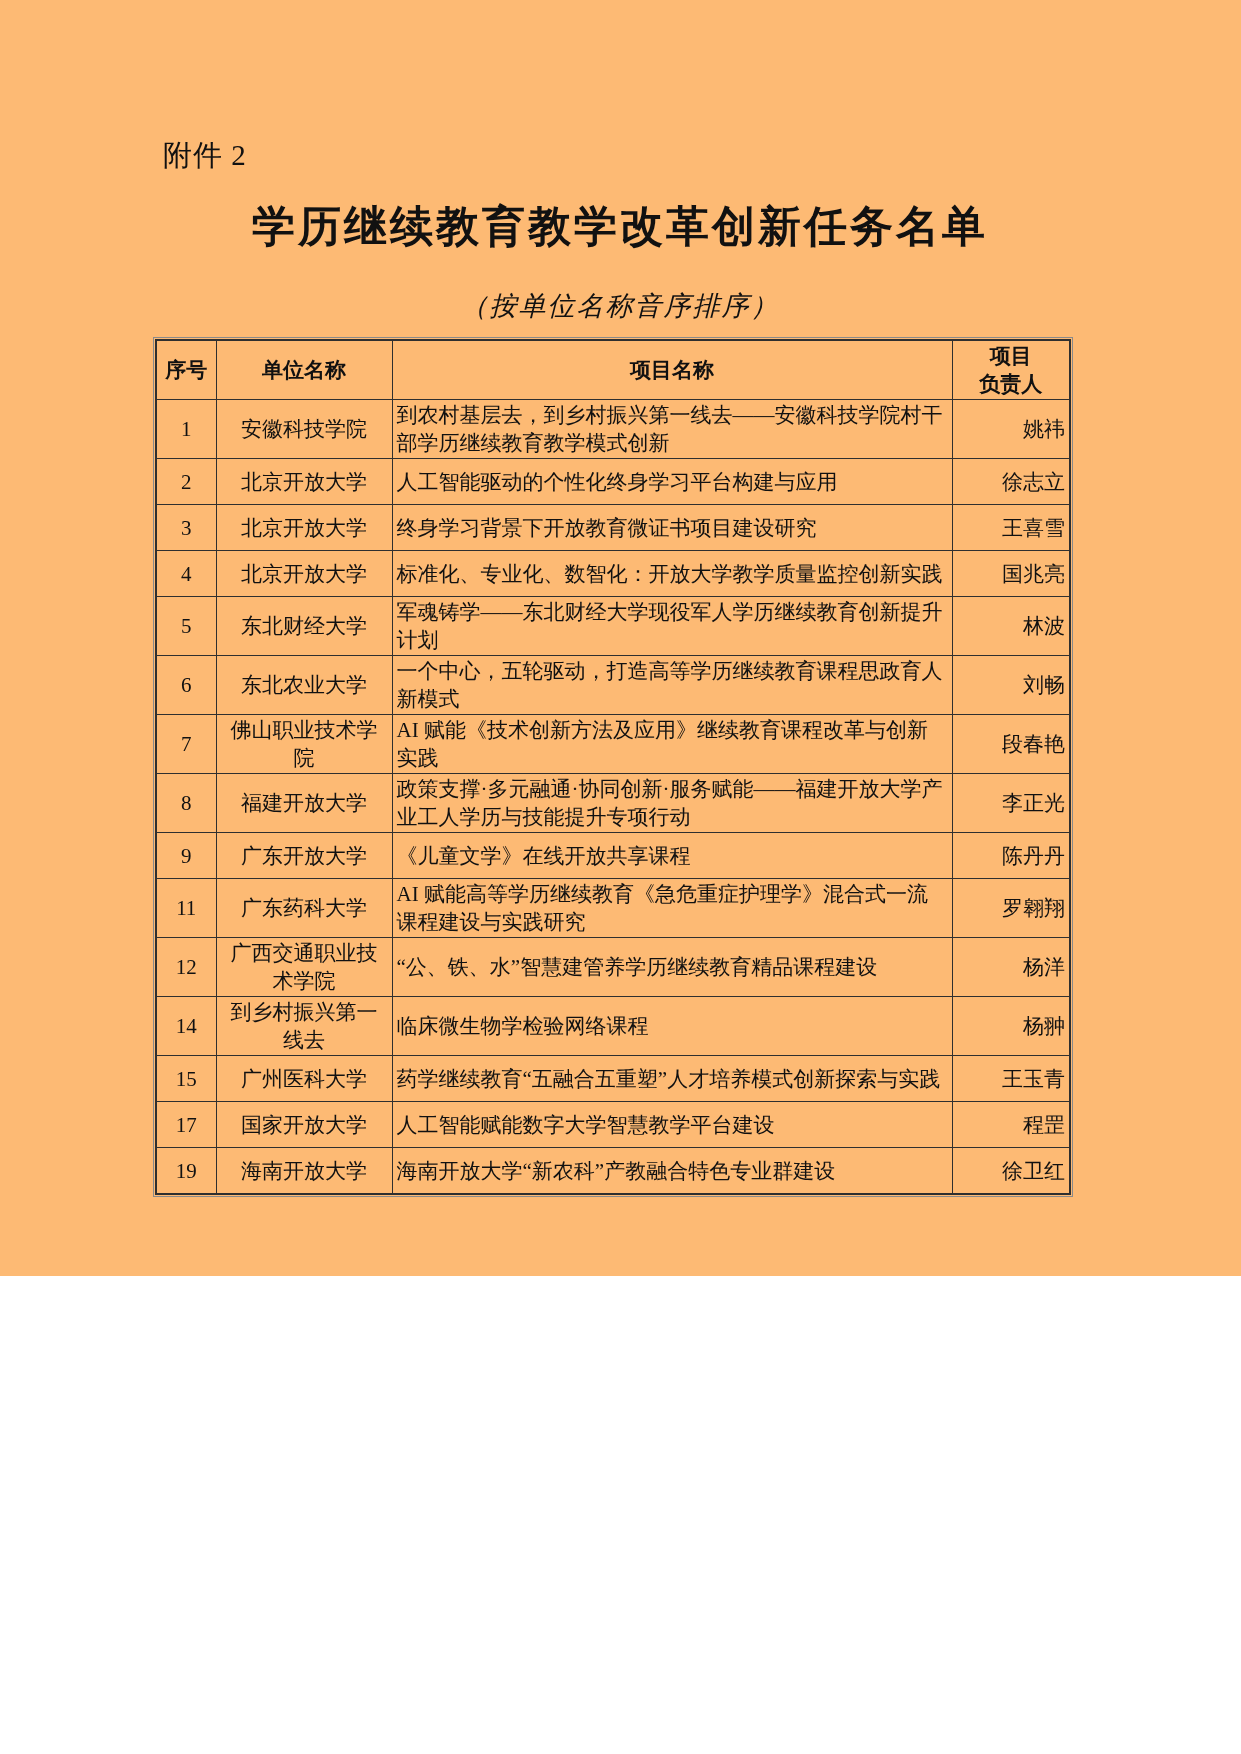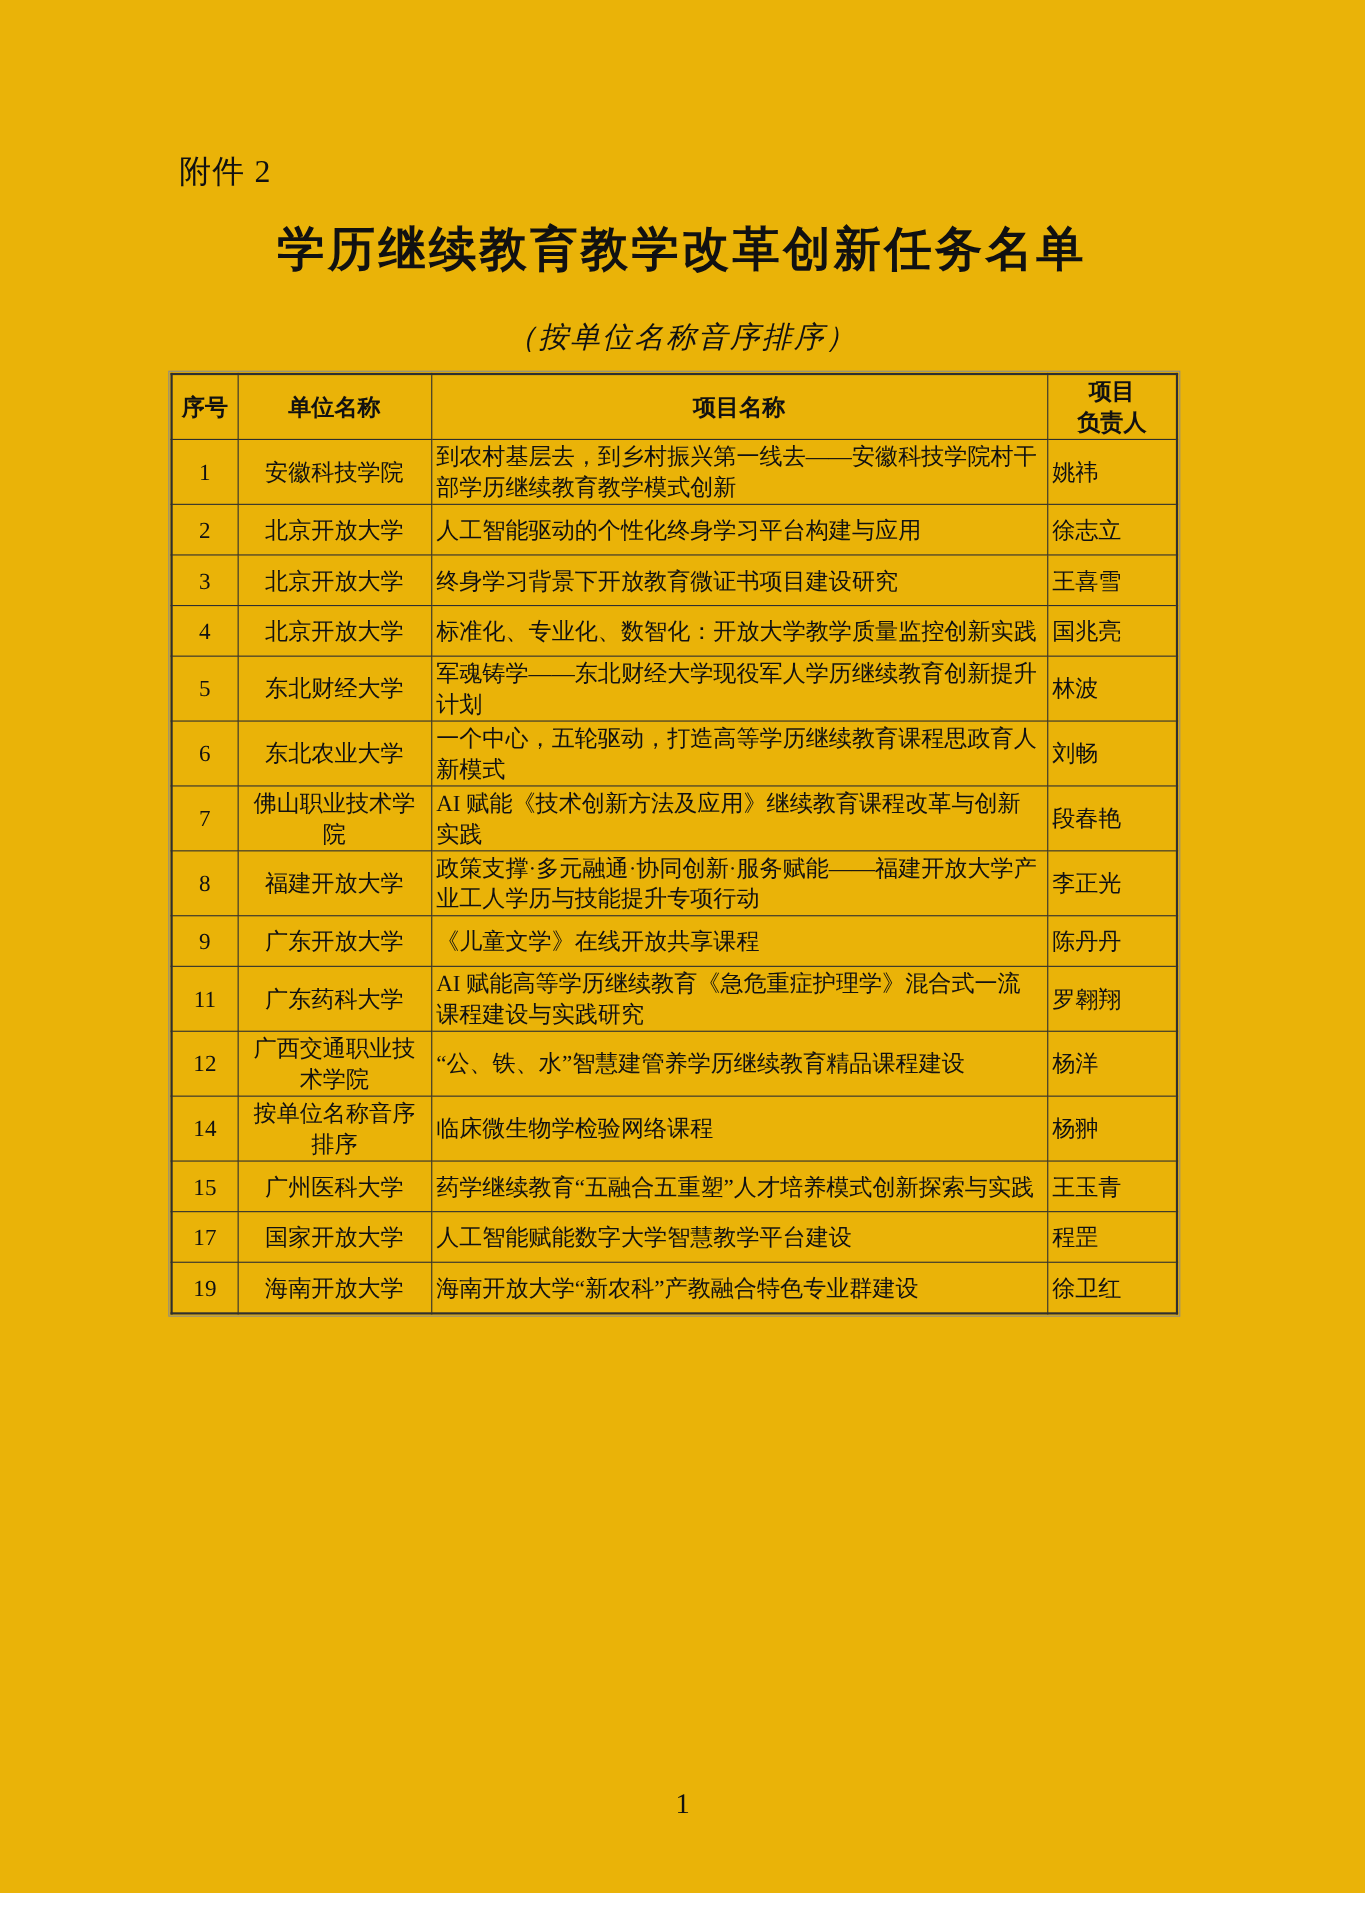--- a/index.html
+++ b/index.html
@@ -3,22 +3,22 @@
 <meta charset="utf-8">
 <style>
   html, body {
     margin: 0;
     padding: 0;
     background: #ffffff;
   }
   #page {
     position: relative;
     width: 1241px;
-    height: 1721px;
-    background: #eab308;
+    height: 1276px;
+    background: #fdba74;
     font-family: "Liberation Serif", "DejaVu Serif", serif;
     color: #111111;
     overflow: hidden;
   }
   .attachment-label {
     position: absolute;
     left: 163px;
     top: 136px;
     font-size: 29px;
     letter-spacing: 1px;
@@ -82,21 +82,21 @@
     text-align: center;
     padding-left: 6px;
     padding-right: 2px;
   }
   td.c-project {
     text-align: left;
     padding-left: 12px;
     padding-right: 28px;
   }
   td.c-leader {
-    text-align: left;
+    text-align: right;
   }
   .page-number {
     position: absolute;
     left: 0;
     width: 1241px;
     top: 1625px;
     text-align: center;
     font-size: 26px;
   }
 </style>
@@ -202,21 +202,21 @@
   <tr>
     <td class="c-no">12</td>
     <td class="c-unit">广西交通职业技术学院</td>
     <td class="c-project">“公、铁、水”智慧建管养学历继续教育精品课程建设</td>
     <td class="c-leader">杨洋</td>
   </tr>
 
 
   <tr>
     <td class="c-no">14</td>
-    <td class="c-unit">按单位名称音序排序</td>
+    <td class="c-unit">到乡村振兴第一线去</td>
     <td class="c-project">临床微生物学检验网络课程</td>
     <td class="c-leader">杨翀</td>
   </tr>
 
   <tr>
     <td class="c-no">15</td>
     <td class="c-unit">广州医科大学</td>
     <td class="c-project">药学继续教育“五融合五重塑”人才培养模式创新探索与实践</td>
     <td class="c-leader">王玉青</td>
   </tr>

